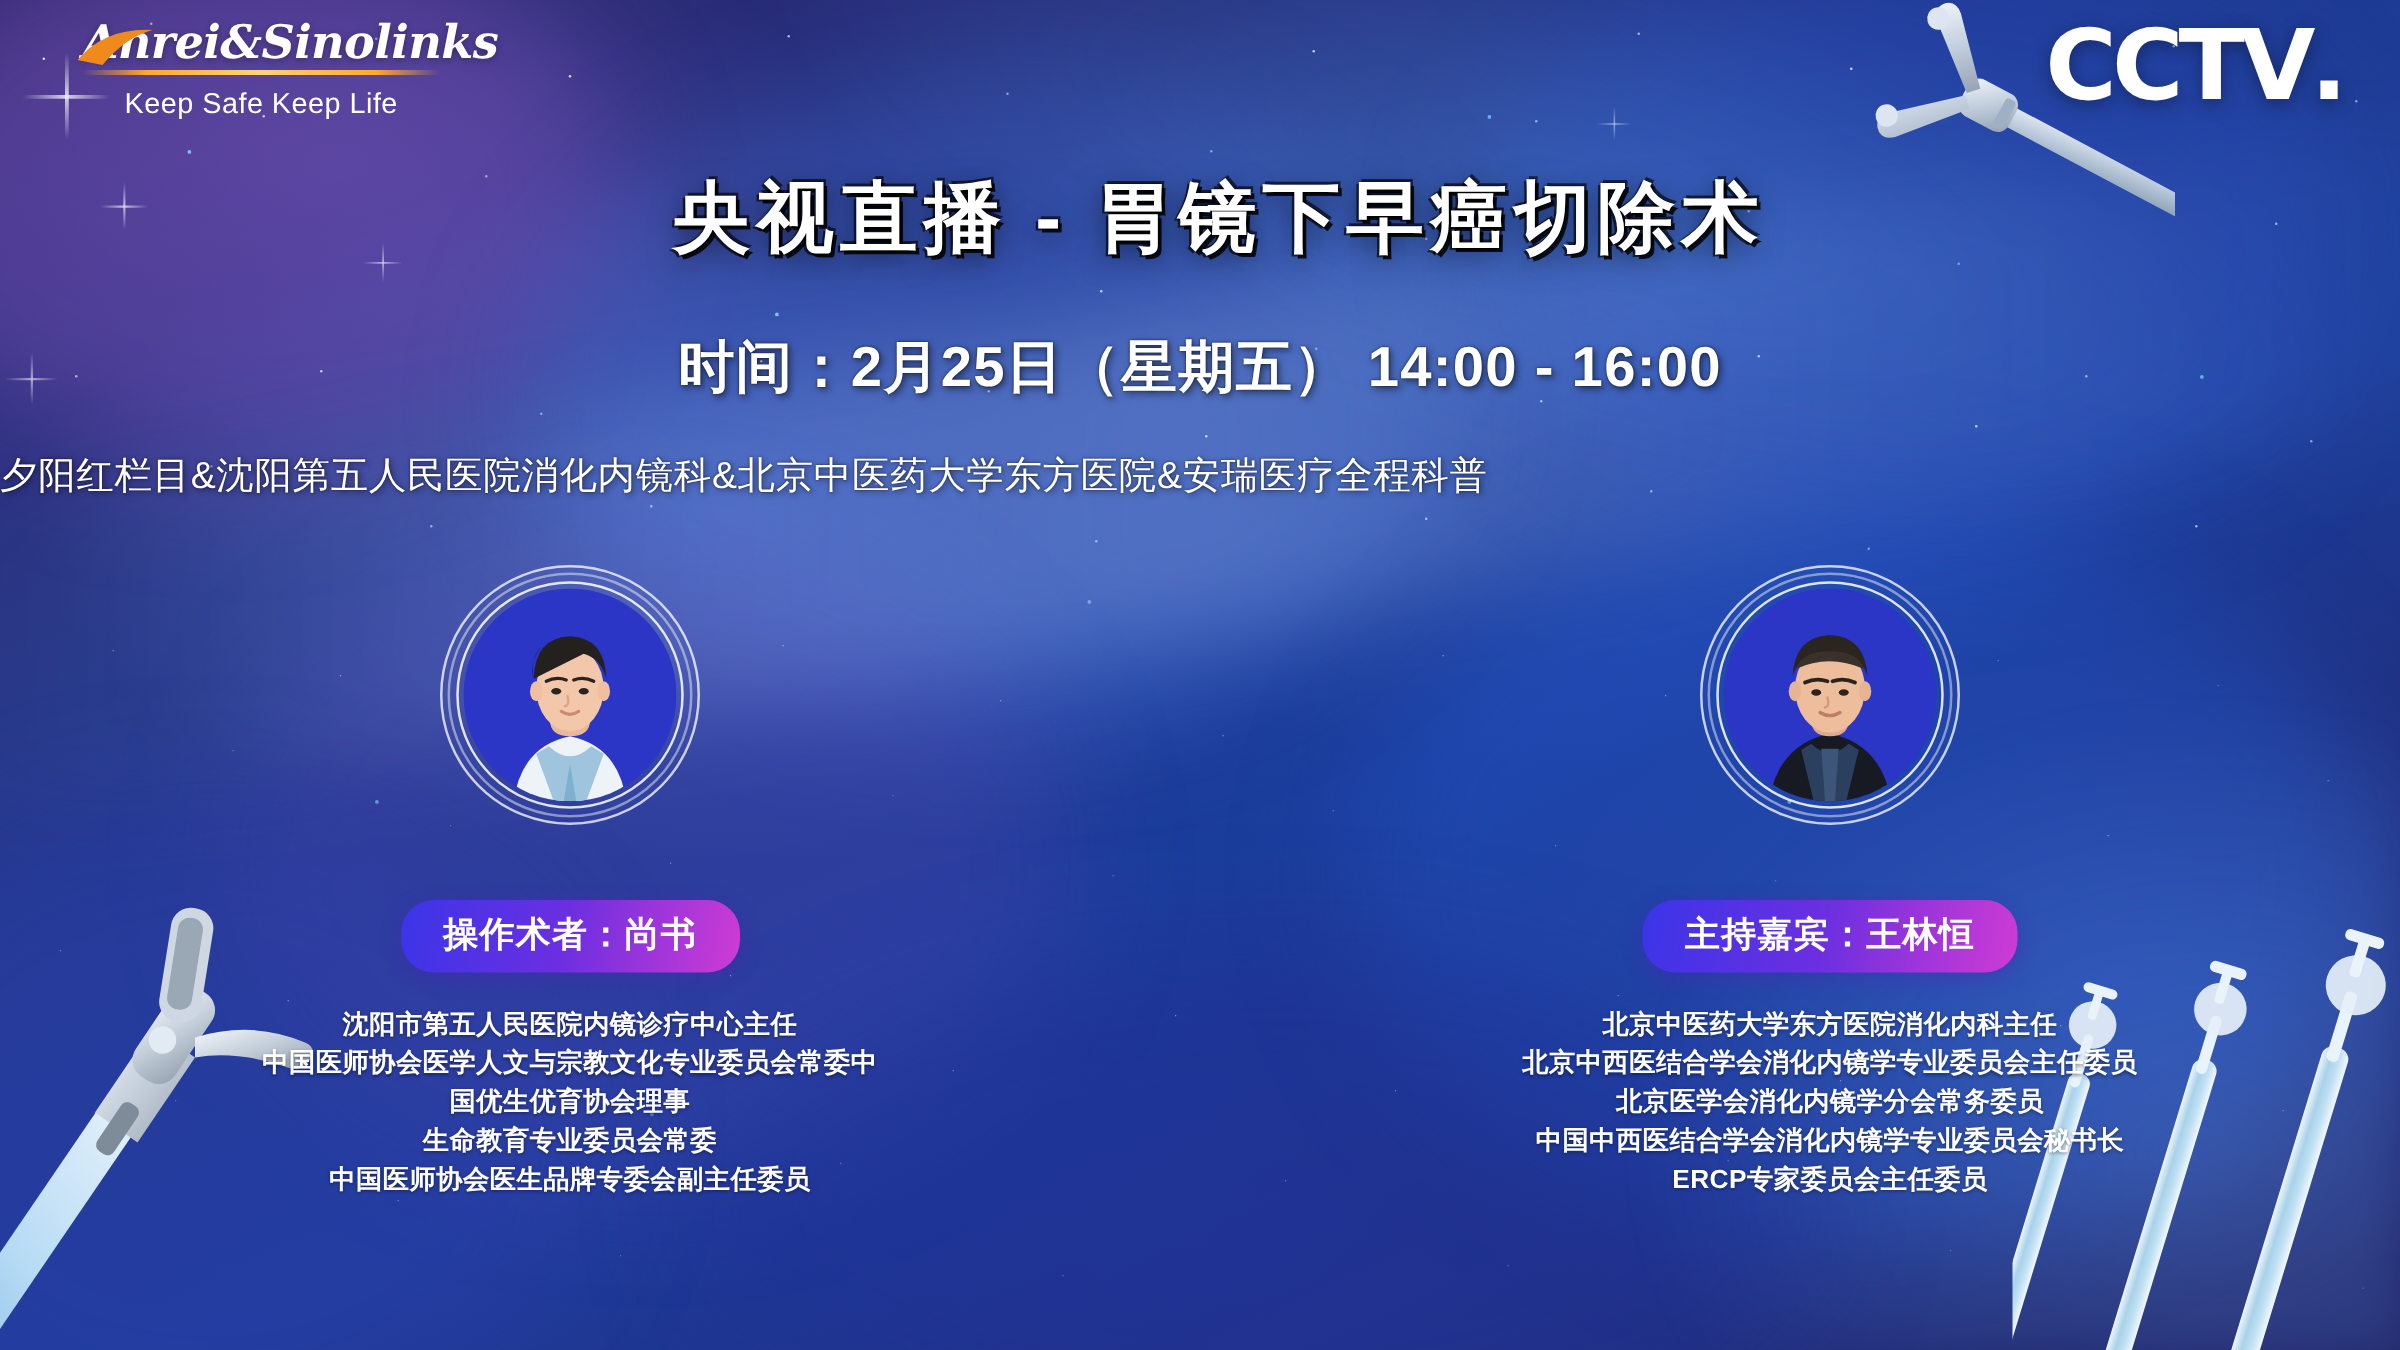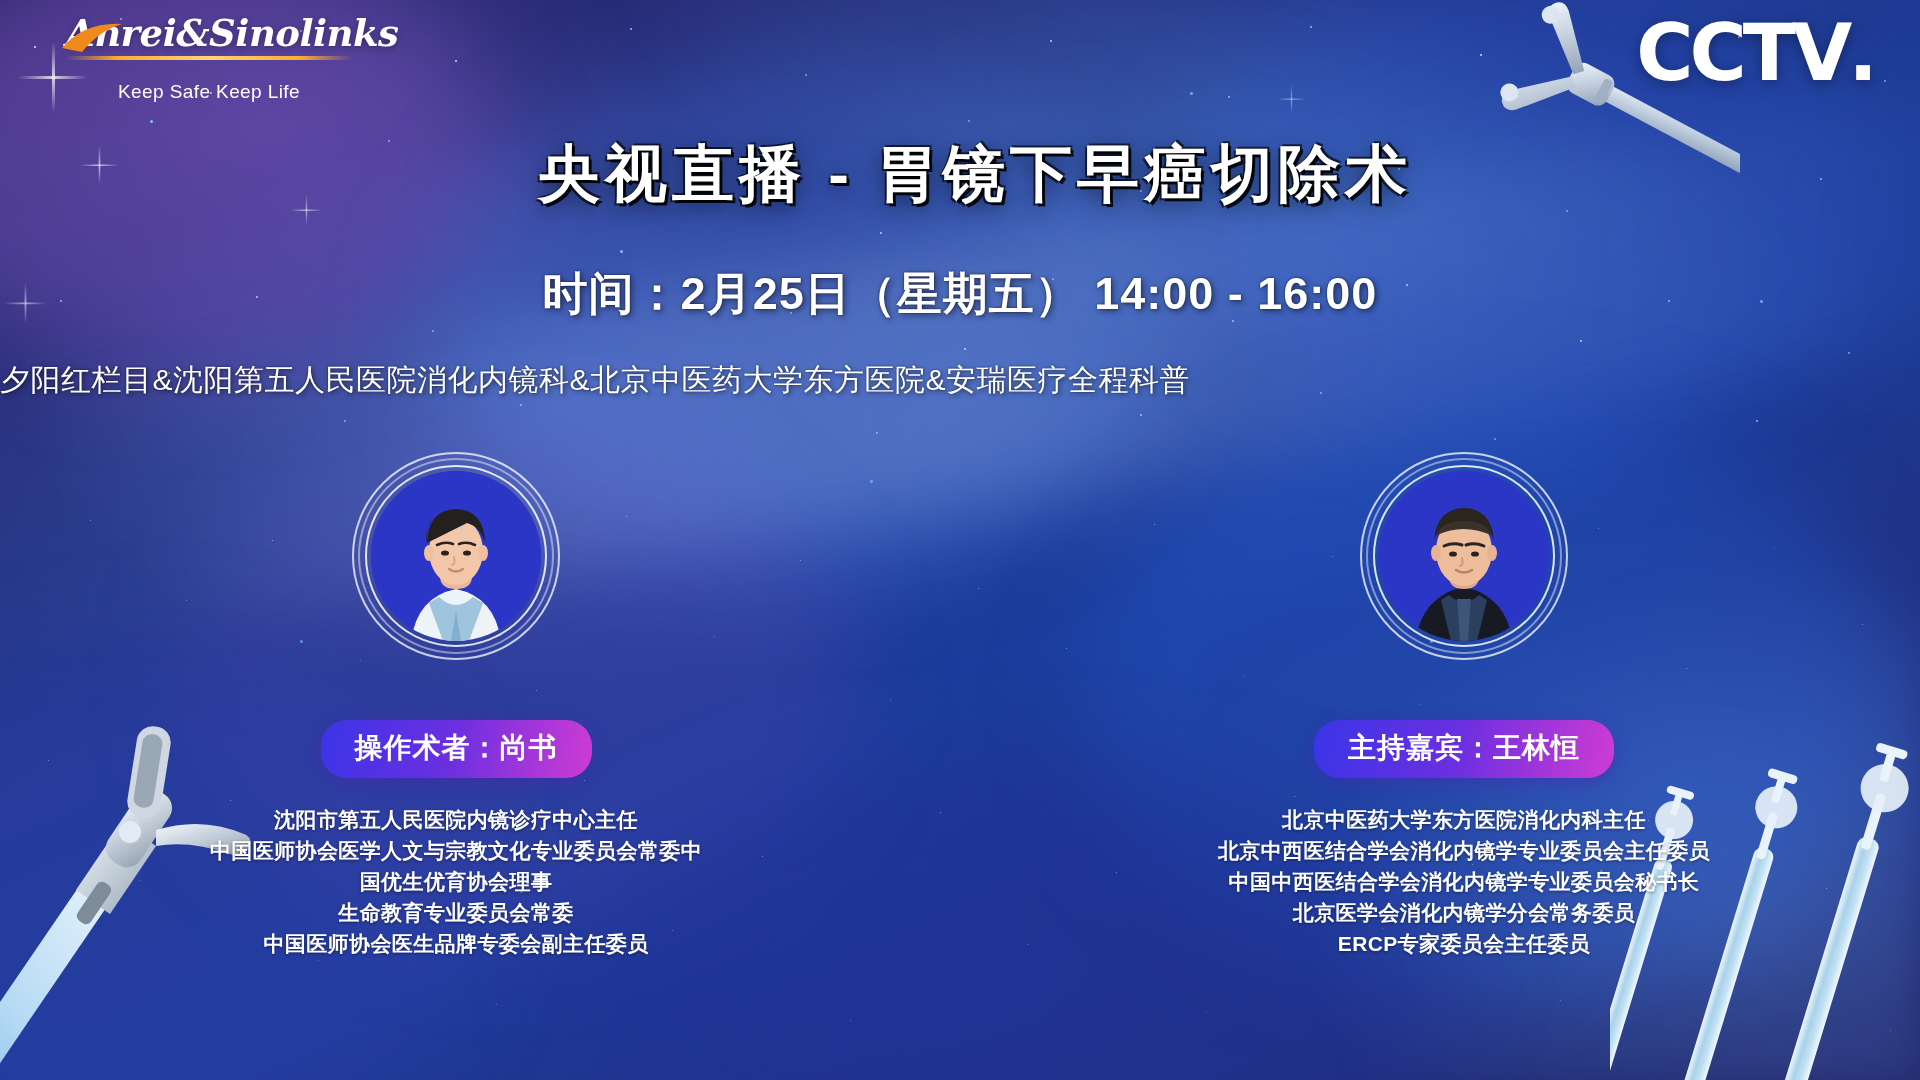--- a/index.html
+++ b/index.html
@@ -118,22 +118,22 @@
   .logo-swoosh {
     position:absolute; left:-6px; top:4px; width:92px; height:40px;
     pointer-events:none;
   }
   .logo-rule {
     margin-top:3px; height:4px; width:286px;
     background:linear-gradient(to right, rgba(255,170,40,0) 0%, #ffab2b 18%, #ffd37a 50%, #ffab2b 82%, rgba(255,170,40,0) 100%);
     border-radius:2px;
   }
   .logo-tag {
-    margin-top:21px; text-align:center; width:286px;
-    font-size:19px; font-weight:400; color:#ffffff; letter-spacing:.4px;
+    margin-top:9px; text-align:center; width:286px;
+    font-size:23px; font-weight:400; color:#ffffff; letter-spacing:.4px;
   }
 
   
   .cctv {
     position:absolute; right:42px; top:14px;
     font-family:"DejaVu Sans", sans-serif;
     font-weight:700; font-size:78px; letter-spacing:-4px;
     color:#ffffff; line-height:1;
     text-shadow:0 3px 14px rgba(0,0,0,.35);
   }
@@ -402,20 +402,20 @@
               <path d="M77 99 q8 5 16 0" stroke="#bd7e66" stroke-width="2.6" fill="none" stroke-linecap="round"></path>
               <path d="M83 87 q2 7 -2 8" stroke="#d19a7e" stroke-width="2" fill="none" stroke-linecap="round"></path>
             </g>
           </svg>
         </div>
       </div>
       <div class="badge">主持嘉宾：王林恒</div>
       <div class="creds">
         <div class="line">北京中医药大学东方医院消化内科主任</div>
         <div class="line">北京中西医结合学会消化内镜学专业委员会主任委员</div>
+        <div class="line">北京医学会消化内镜学分会常务委员</div>
         <div class="line">中国中西医结合学会消化内镜学专业委员会秘书长</div>
-        <div class="line">北京医学会消化内镜学分会常务委员</div>
         <div class="line">ERCP专家委员会主任委员</div>
       </div>
     </div>
 
   </div>
 </div>
 
 </body></html>

